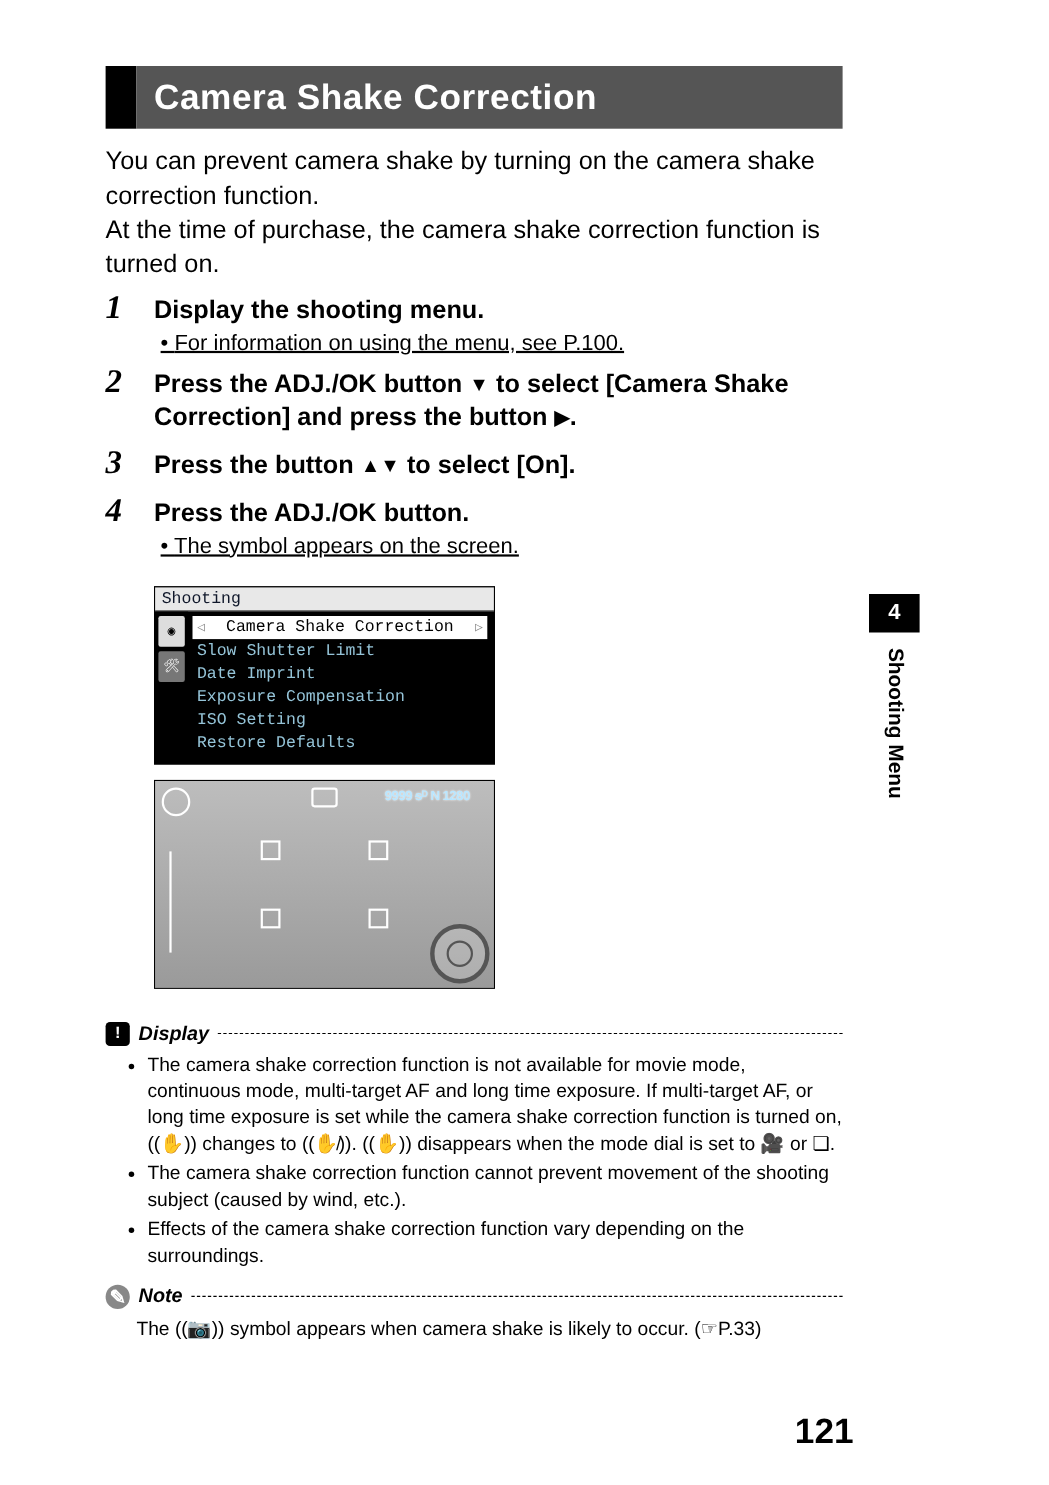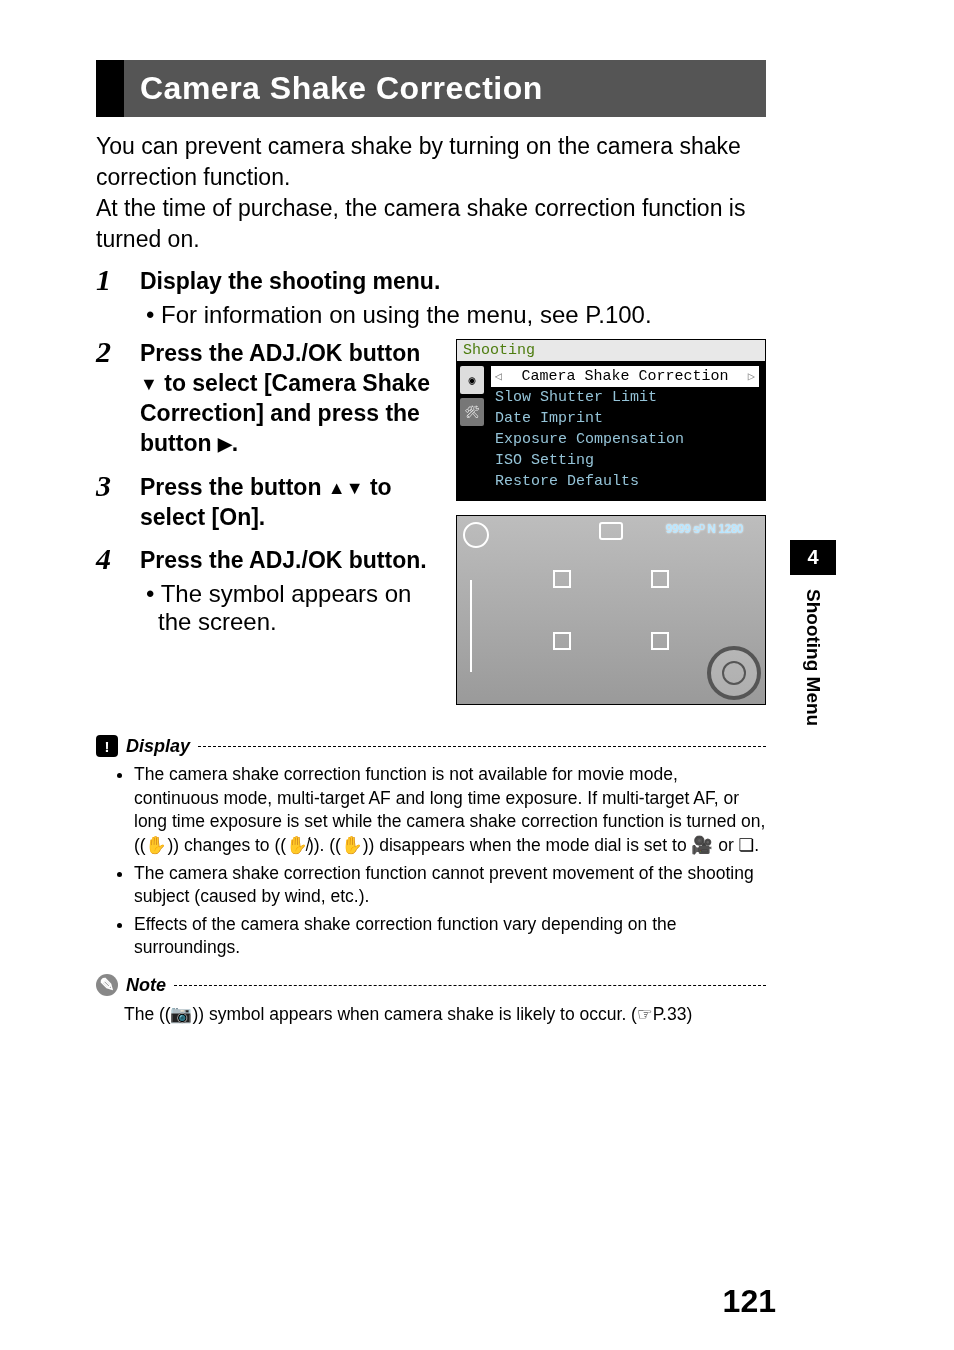--- a/index.html
+++ b/index.html
@@ -62,52 +62,54 @@
     font-style: italic;
     font-weight: bold;
     font-size: 30px;
   }
   .step-head {
     font-weight: bold;
     font-size: 23px;
     line-height: 1.3;
   }
   .step-sub {
-    font-size: 24px;
+    font-size: 20px;
     margin: 4px 0 4px 0;
     padding-left: 18px;
     text-indent: -12px;
+    text-decoration: underline;
   }
   .step-sub::before {
     content: "•  ";
   }
   .arrow {
     display: inline-block;
     font-size: 18px;
     vertical-align: middle;
   }
   .step-row {
     display: flex;
     gap: 20px;
     align-items: flex-start;
+    flex-direction: column;
   }
   .step-text { flex: 1; }
   .screenshots { width: 310px; flex: 0 0 310px; }
   
   .menu-shot {
     border: 1px solid #000;
     background: #000;
     color: #fff;
     font-family: "Courier New", monospace;
     font-size: 15px;
     margin-bottom: 14px;
   }
   .menu-title {
     background: #e8e8e8;
-    color: #4d7c0f;
+    color: #0f172a;
     padding: 2px 6px;
     border-bottom: 1px solid #000;
   }
   .menu-body {
     display: flex;
   }
   .menu-tabs {
     width: 30px;
     background: #000;
   }

